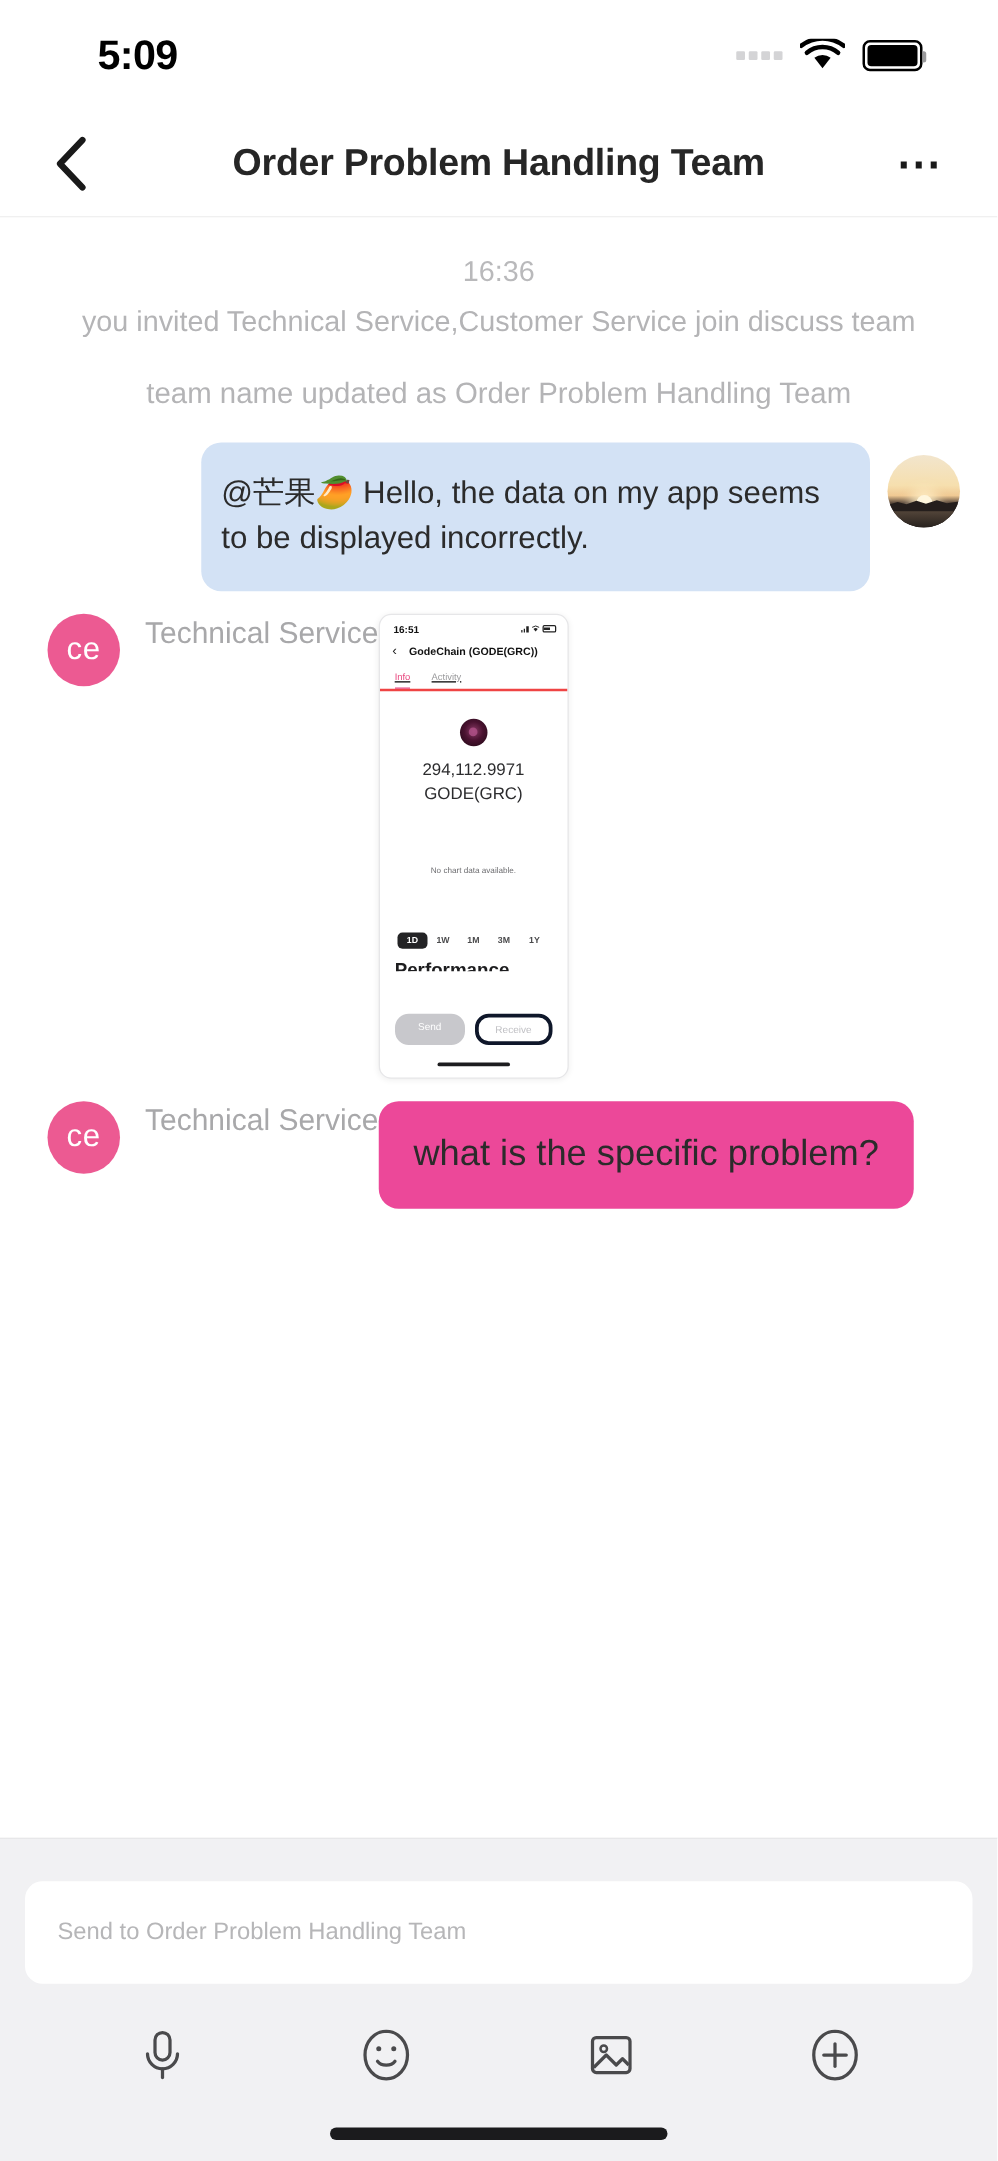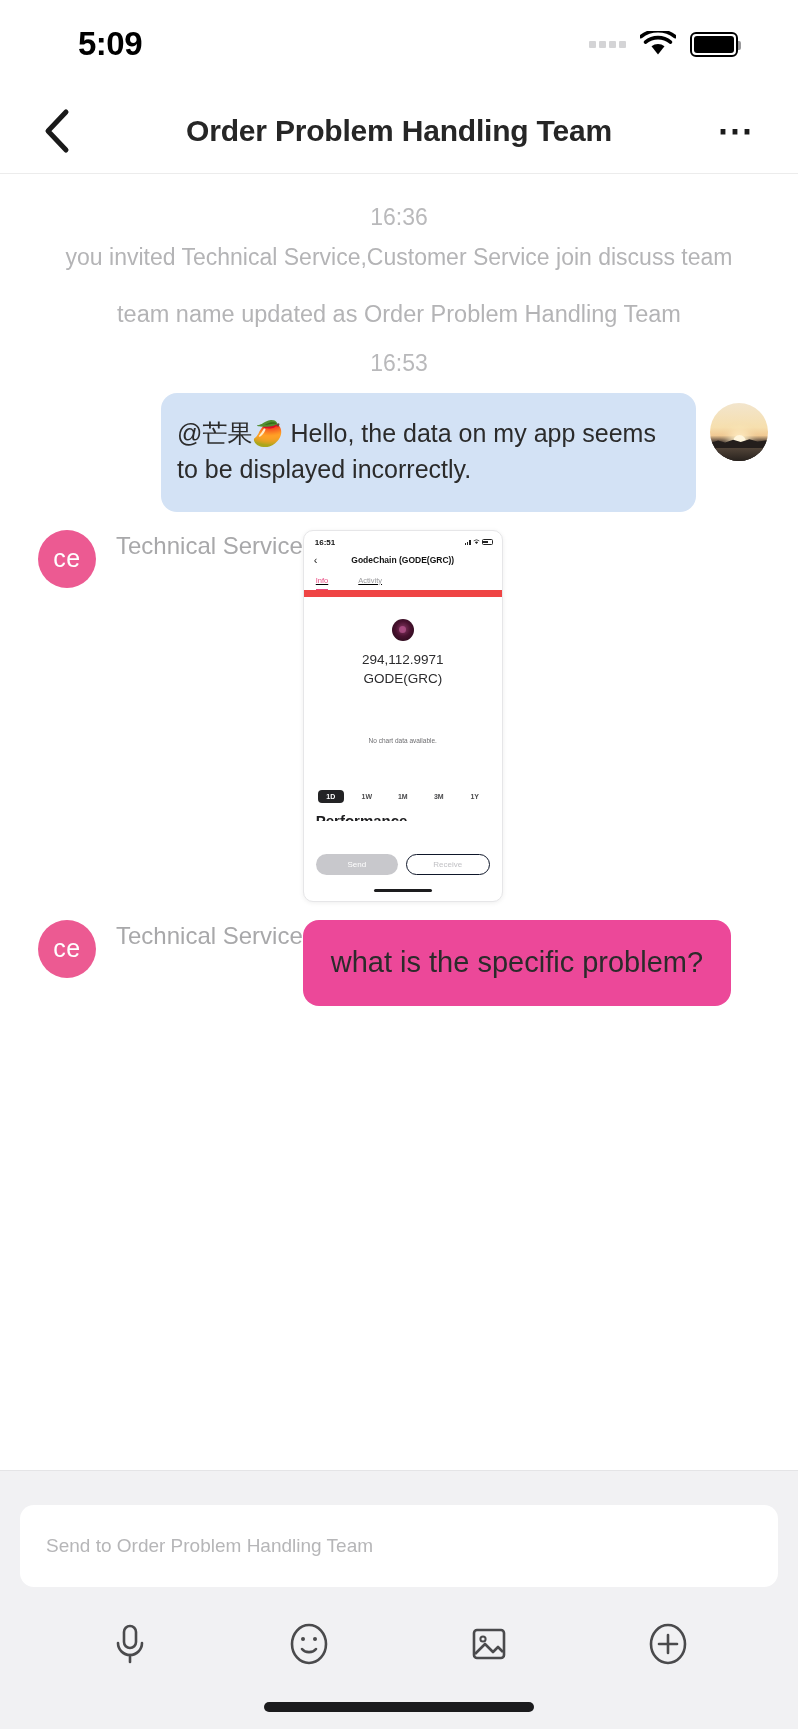--- a/index.html
+++ b/index.html
@@ -237,21 +237,21 @@
     padding: 22px 28px 24px 28px;
     font-size: 29px;
     color: #2b2b2b;
     line-height: 1.4;
     display: inline-block;
     align-self: flex-start;
   }
 
   
   .shot-card {
-    width: 200px;
+    width: 152px;
     background: #ffffff;
     border: 1px solid #e6e6e8;
     border-radius: 10px;
     box-shadow: 0 1px 5px rgba(0,0,0,0.07);
     overflow: hidden;
     display: flex;
     flex-direction: column;
     height: 372px;
     box-sizing: border-box;
     position: relative;
@@ -294,23 +294,23 @@
   .shot-nav .tt {
     position: absolute;
     left: 0; right: 0;
     text-align: center;
     font-size: 8.5px;
     font-weight: bold;
     color: #111;
   }
   .shot-tabs {
     display: flex;
-    gap: 30px;
+    gap: 17px;
     padding: 2px 12px 0 12px;
-    border-bottom: 7px solid #ef4444;
+    border-bottom: 2px solid #ef4444;
     text-decoration: underline;
   }
   .shot-tabs span {
     font-size: 7.5px;
     color: #9b9b9d;
     padding-bottom: 4px;
   }
   .shot-tabs span.active {
     color: #e8477f;
     border-bottom: 1.5px solid #e8477f;
@@ -392,21 +392,21 @@
     flex: 1;
     text-align: center;
     font-size: 8px;
     padding: 6px 0;
     border-radius: 11px;
     color: #ffffff;
     background: #c8c8cc;
   }
   .shot-actions span.ghost {
     background: #ffffff;
-    border: 1px solid #0f172a;
+    border: 3px solid #0f172a;
     color: #c0c0c4;
     padding: 5px 0;
   }
   .shot-home {
     position: absolute;
     bottom: 9px;
     left: 50%;
     transform: translateX(-50%);
     width: 58px;
     height: 3px;
@@ -498,21 +498,20 @@
     </div>
     <div class="nav-title">Order Problem Handling Team</div>
     <div class="nav-more">⋯</div>
   </div>
 
   <div class="chat">
 
     <div class="sys-time">16:36</div>
     <div class="sys-row">you invited Technical Service,Customer Service join discuss team</div>
     <div class="sys-note">team name updated as Order Problem Handling Team</div>
-    <div class="sys-time">16:53</div>
 
     <div class="msg-out">
       <div class="bubble-blue">@芒果🥭 Hello, the data on my app seems to be displayed incorrectly.</div>
       <div class="avatar-photo">
         <div class="sun"></div>
         <div class="ridge"></div>
         <div class="water"></div>
       </div>
     </div>
 

